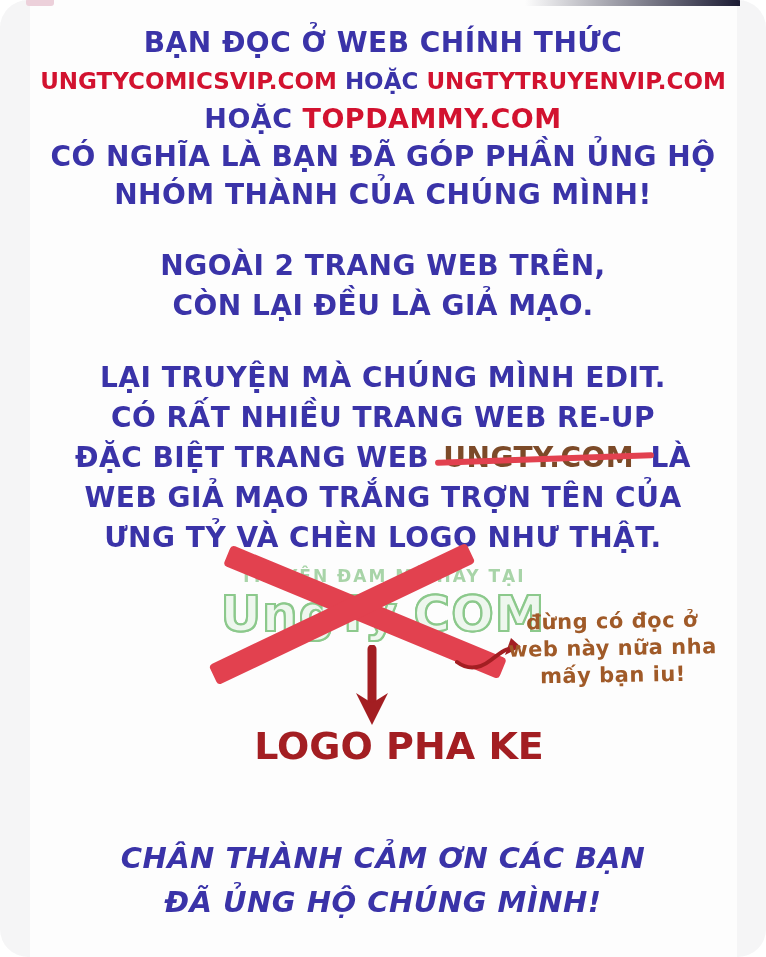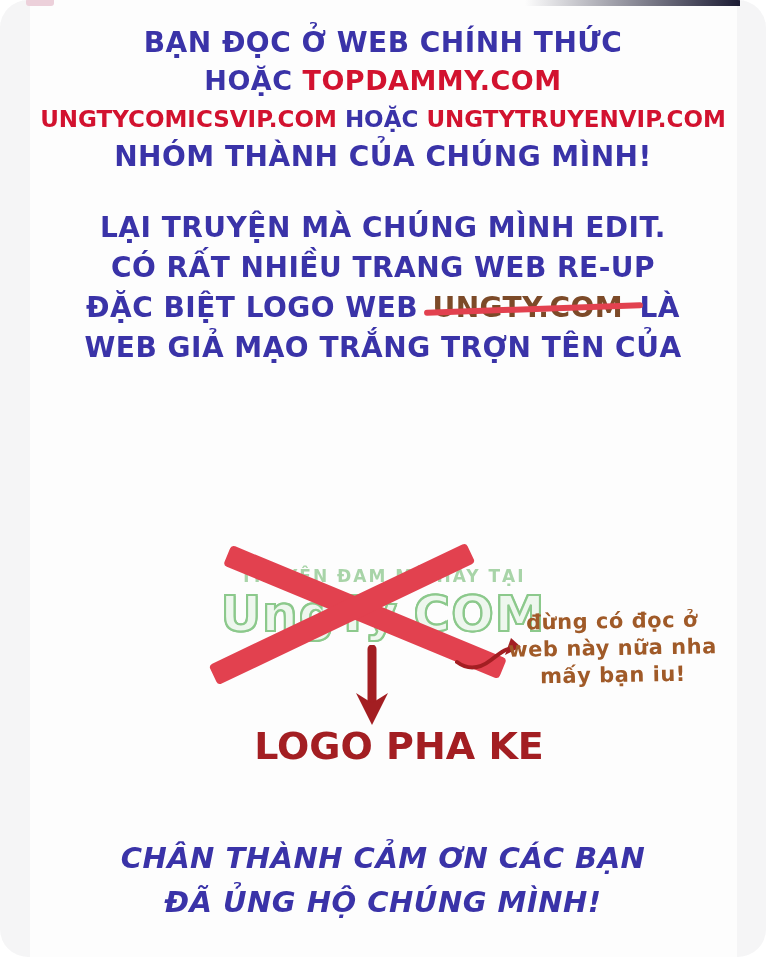--- a/index.html
+++ b/index.html
@@ -87,45 +87,51 @@
 
 <div class="page">
 
   <div class="side-strip left"></div>
   <div class="side-strip right"></div>
   <div class="top-sliver"></div>
   <div class="pink-mark"></div>
 
   <section class="notice">
     <div class="ln blue">BẠN ĐỌC Ở WEB CHÍNH THỨC</div>
-    <div class="ln sites2">
-      <span class="blue">HOẶC</span>
-      <span class="red">TOPDAMMY.COM</span>
-    </div>
     <div class="ln sites">
       <span class="red">UNGTYCOMICSVIP.COM</span>
       <span class="blue">HOẶC</span>
       <span class="red">UNGTYTRUYENVIP.COM</span>
     </div>
+    <div class="ln sites2">
+      <span class="blue">HOẶC</span>
+      <span class="red">TOPDAMMY.COM</span>
+    </div>
+    <div class="ln blue">CÓ NGHĨA LÀ BẠN ĐÃ GÓP PHẦN ỦNG HỘ</div>
     <div class="ln blue">NHÓM THÀNH CỦA CHÚNG MÌNH!</div>
   </section>
 
+  <section class="fake-warning">
+    <div class="ln">NGOÀI 2 TRANG WEB TRÊN,</div>
+    <div class="ln">CÒN LẠI ĐỀU LÀ GIẢ MẠO.</div>
+  </section>
 
   <section class="reup-warning">
     <div class="ln">LẠI TRUYỆN MÀ CHÚNG MÌNH EDIT.</div>
     <div class="ln">CÓ RẤT NHIỀU TRANG WEB RE-UP</div>
     <div class="ln">
-      <span>ĐẶC BIỆT LOGO WEB</span>
+      <span>ĐẶC BIỆT TRANG WEB</span>
       <span class="strike-site">
         <span>UNGTY.COM</span>
         <span class="strike-bar"></span>
       </span>
       <span>LÀ</span>
     </div>
     <div class="ln">WEB GIẢ MẠO TRẮNG TRỢN TÊN CỦA</div>
+    <div class="ln">ƯNG TỶ VÀ CHÈN LOGO NHƯ THẬT.</div>
   </section>
 
   <div class="fake-logo">
     <div class="tagline">TRUYỆN ĐAM MỸ HAY TẠI</div>
     <div class="name">UngTy.COM</div>
   </div>
 
   <div class="x-icon">
     <div class="bar b1"></div>
     <div class="bar b2"></div>

